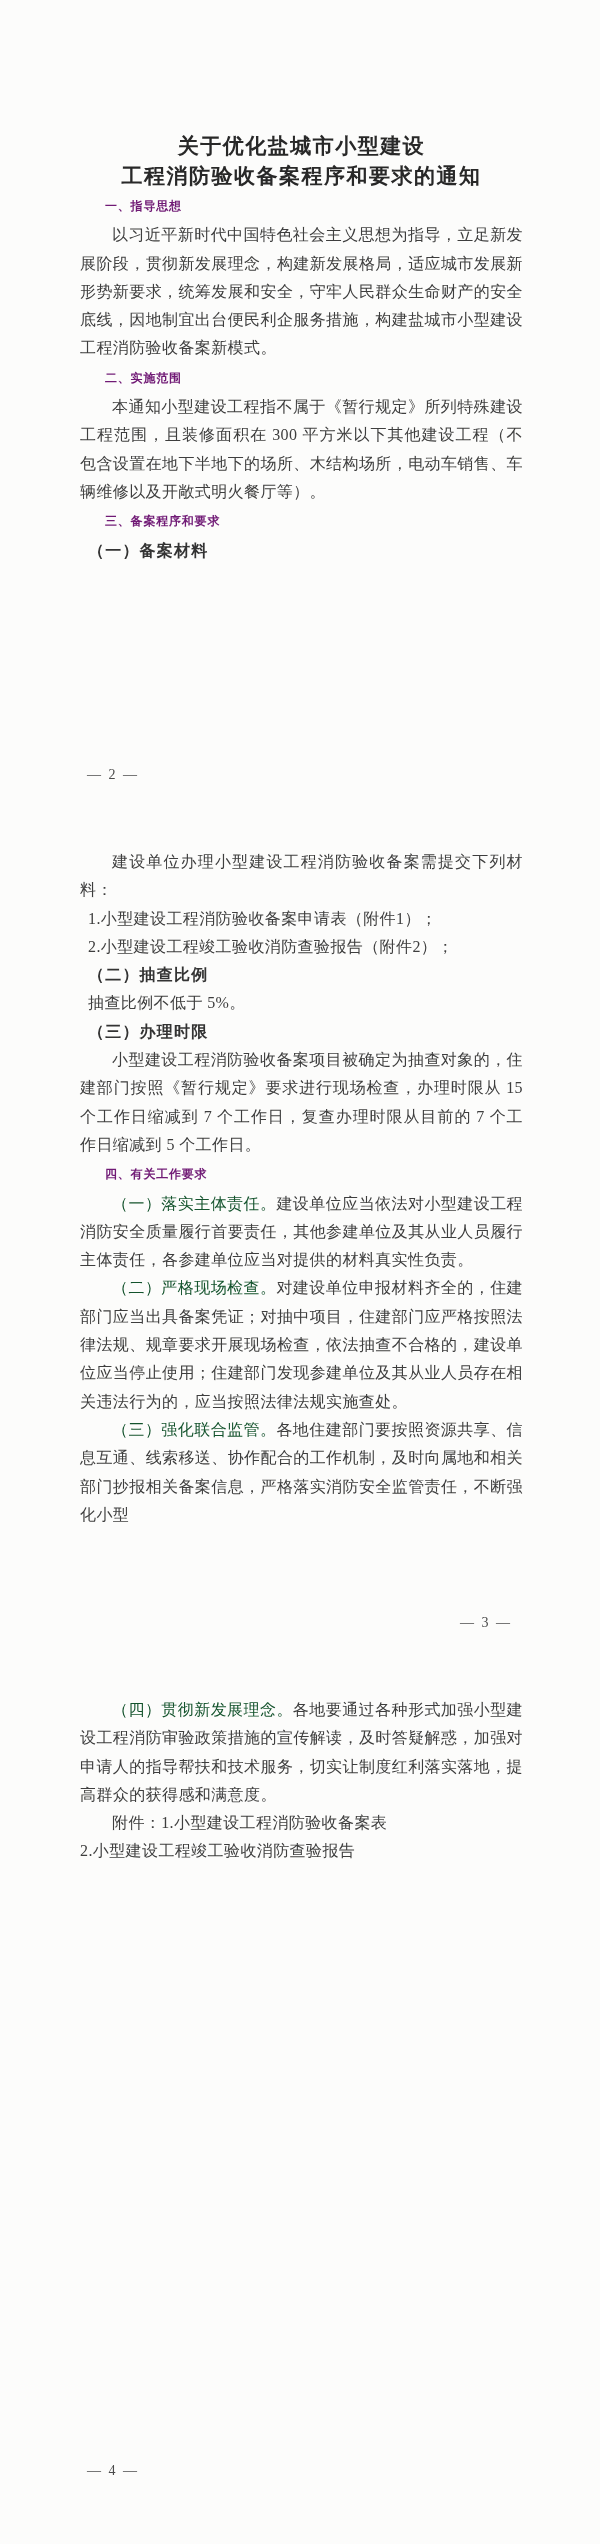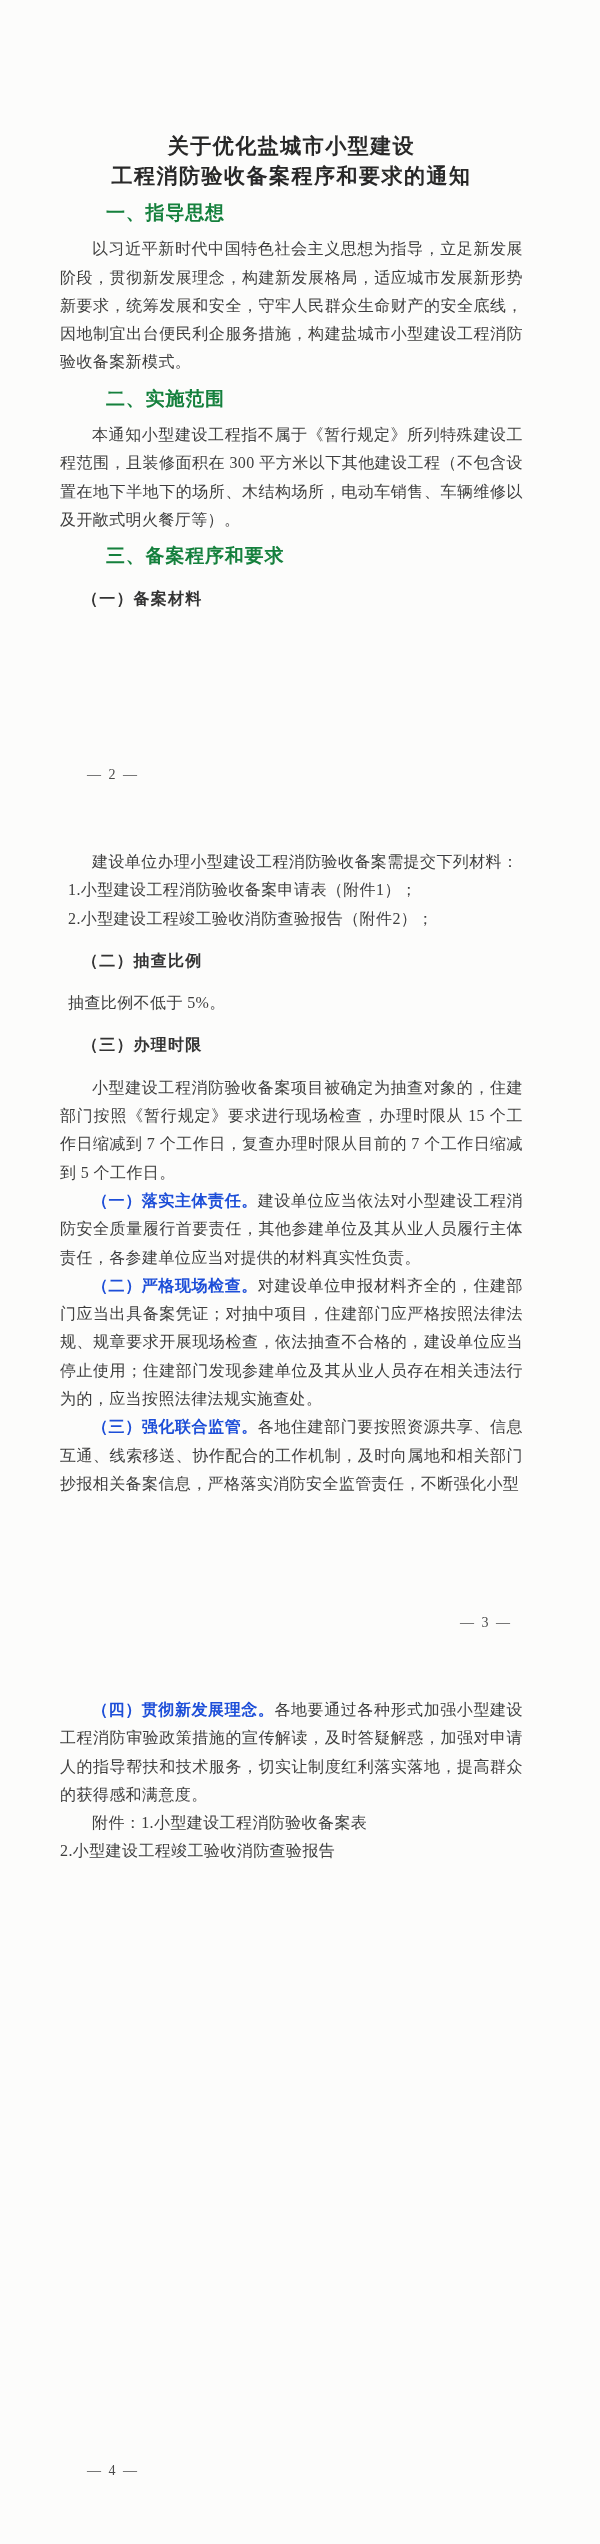--- a/index.html
+++ b/index.html
@@ -8,21 +8,21 @@
     width:600px; height:2544px;
     background:#fcfcfb;
     font-family:"Liberation Serif","DejaVu Serif",serif;
     color:#3e3e3e;
     overflow:hidden;
   }
   .page {
     position:relative;
     width:600px; height:848px;
     box-sizing:border-box;
-    padding-left:60px; padding-right:77px;
+    padding-left:80px; padding-right:77px;
     overflow:hidden;
   }
   .title {
     margin:131px 0 0 0;
     text-align:center;
     font-size:21px; line-height:30px;
     font-weight:700; color:#282828;
     letter-spacing:1.5px;
   }
   p.body {
@@ -31,35 +31,35 @@
     text-align:justify;
     letter-spacing:0.4px;
   }
   .ind2  { text-indent:2em; }
   .ind05 { text-indent:0.5em; }
   .first-p2 { margin-top:28px; }
   .first-p3 { margin-top:113px; }
   .first-p4 { margin-top:112px; }
   .gap-top  { margin-top:28px; }
   h2.sec {
-    margin:8px;
-    font-size:19px; line-height:28.3px;
-    font-weight:700; color:#15803d;
+    margin:1px;
+    font-size:12px; line-height:28.3px;
+    font-weight:700; color:#701a75;
     text-indent:2em;
     letter-spacing:0.8px;
     font-family:"Liberation Sans","DejaVu Sans",sans-serif;
   }
   h3.sub {
-    margin:14px;
+    margin:0;
     font-size:16px; line-height:28.3px;
     font-weight:600; color:#333333;
     text-indent:0.5em;
     letter-spacing:1.2px;
   }
-  .lead { font-weight:700; color:#1d4ed8; }
+  .lead { font-weight:400; color:#14532d; }
   .attach-cont { margin-left:80px; }
   .footer {
     position:absolute; top:764px;
     font-size:14px; line-height:22px;
     letter-spacing:2px; color:#4a4a4a;
   }
   .footer-left  { left:87px; }
   .footer-right { right:88px; }
 </style>
 </head>
@@ -82,20 +82,21 @@
   </section>
 
   <section class="page">
     <p class="body ind2 first-p3">建设单位办理小型建设工程消防验收备案需提交下列材料：</p>
     <p class="body ind05">1.小型建设工程消防验收备案申请表（附件1）；</p>
     <p class="body ind05">2.小型建设工程竣工验收消防查验报告（附件2）；</p>
     <h3 class="sub">（二）抽查比例</h3>
     <p class="body ind05">抽查比例不低于 5%。</p>
     <h3 class="sub">（三）办理时限</h3>
     <p class="body ind2">小型建设工程消防验收备案项目被确定为抽查对象的，住建部门按照《暂行规定》要求进行现场检查，办理时限从 15 个工作日缩减到 7 个工作日，复查办理时限从目前的 7 个工作日缩减到 5 个工作日。</p>
+    <h2 class="sec">四、有关工作要求</h2>
     <p class="body ind2"><span class="lead">（一）落实主体责任。</span><span>建设单位应当依法对小型建设工程消防安全质量履行首要责任，其他参建单位及其从业人员履行主体责任，各参建单位应当对提供的材料真实性负责。</span></p>
     <p class="body ind2"><span class="lead">（二）严格现场检查。</span><span>对建设单位申报材料齐全的，住建部门应当出具备案凭证；对抽中项目，住建部门应严格按照法律法规、规章要求开展现场检查，依法抽查不合格的，建设单位应当停止使用；住建部门发现参建单位及其从业人员存在相关违法行为的，应当按照法律法规实施查处。</span></p>
     <p class="body ind2"><span class="lead">（三）强化联合监管。</span><span>各地住建部门要按照资源共享、信息互通、线索移送、协作配合的工作机制，及时向属地和相关部门抄报相关备案信息，严格落实消防安全监管责任，不断强化小型</span></p>
     <div class="footer footer-right">— 3 —</div>
   </section>
 
   <section class="page">
     <p class="body ind2"><span class="lead">（四）贯彻新发展理念。</span><span>各地要通过各种形式加强小型建设工程消防审验政策措施的宣传解读，及时答疑解惑，加强对申请人的指导帮扶和技术服务，切实让制度红利落实落地，提高群众的获得感和满意度。</span></p>
     <p class="body ind2 gap-top"><span>附件：</span><span>1.小型建设工程消防验收备案表</span></p>
     <p class="body attach-cont">2.小型建设工程竣工验收消防查验报告</p>

